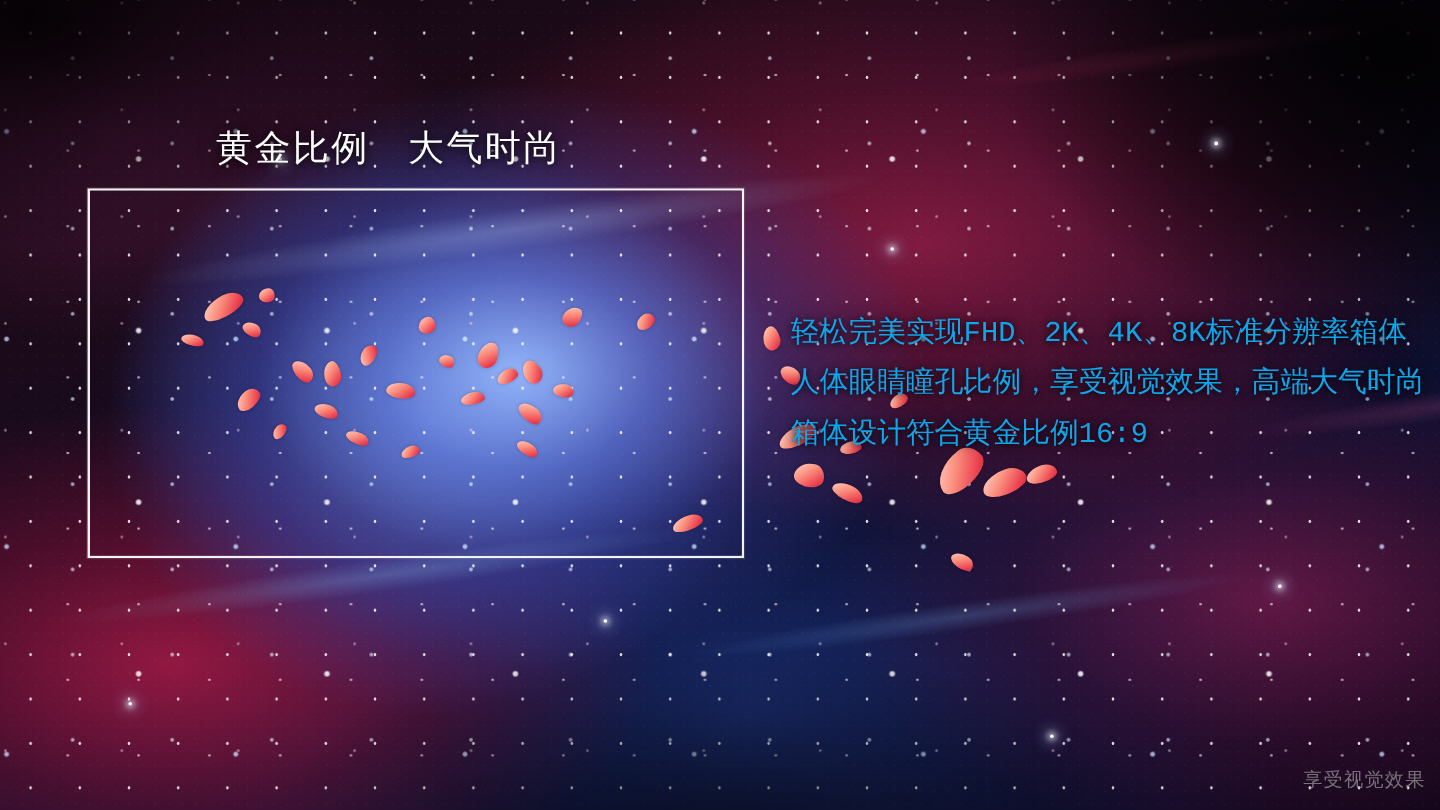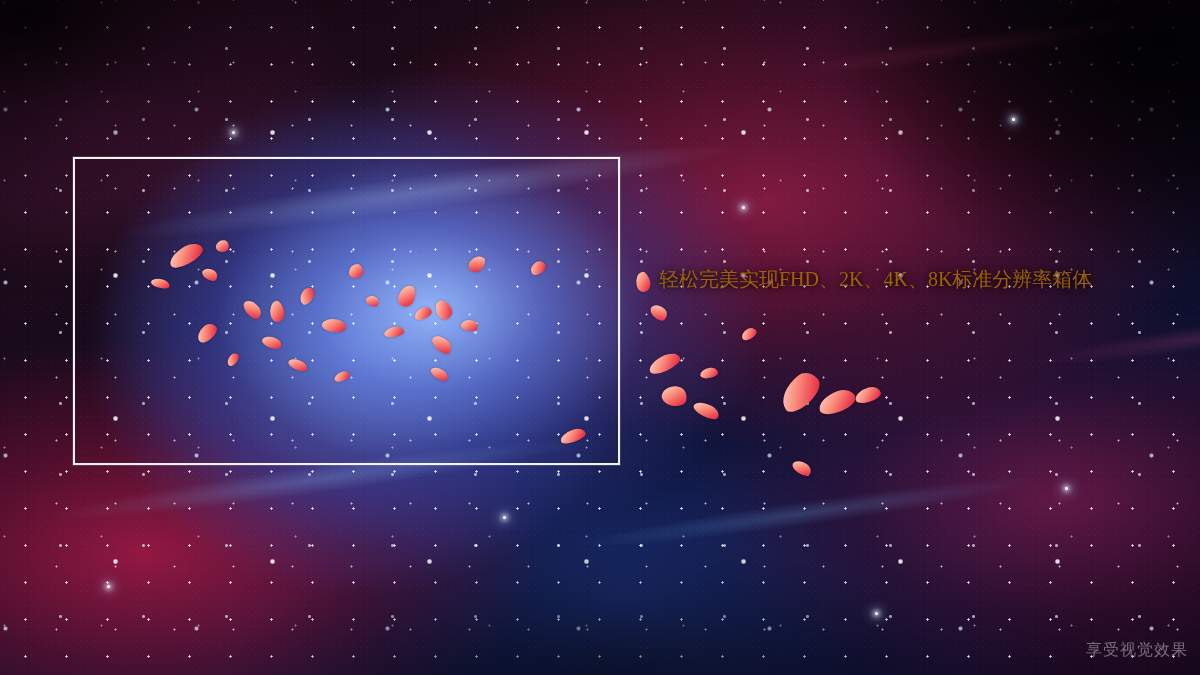--- a/index.html
+++ b/index.html
@@ -89,22 +89,22 @@
          border:2px solid #f2f2f2;box-sizing:border-box;overflow:hidden;
          box-shadow:0 0 0 1px rgba(255,255,255,.12);}
   #frame .inner{position:absolute;left:-75px;top:-159px;width:1200px;height:675px;}
 
   
   #title{position:absolute;left:180px;top:103px;
          font-size:30px;letter-spacing:2px;color:#fff;white-space:pre;
          font-family:"DejaVu Sans","Liberation Sans",sans-serif;
          text-shadow:0 1px 6px rgba(0,0,0,.75),0 0 18px rgba(0,0,0,.5);}
   #body-text{position:absolute;left:659px;top:258px;width:500px;}
-  #body-text .line{font-size:20px;line-height:42px;color:#a16207;white-space:nowrap;
-         font-family:Liberation Serif, serif;
+  #body-text .line{font-size:24px;line-height:42px;color:#0ea5e9;white-space:nowrap;
+         font-family:Liberation Mono, monospace;
          text-shadow:0 1px 5px rgba(0,0,0,.8),0 0 14px rgba(0,0,0,.55);}
   #watermark{position:absolute;right:12px;bottom:14px;font-size:16px;letter-spacing:1px;
          color:rgba(176,176,176,.62);white-space:nowrap;
          font-family:"DejaVu Sans","Liberation Sans",sans-serif;}
 </style>
 </head>
 <body>
 
 <div id="slide">
 
@@ -192,19 +192,22 @@
       <div class="petal" style="left:288px;top:360px;width:20px;height:10px;transform:rotate(26deg);"></div>
       <div class="petal" style="left:334px;top:372px;width:16px;height:9px;transform:rotate(-18deg);"></div>
       <div class="petal" style="left:430px;top:369px;width:19px;height:10px;transform:rotate(36deg);"></div>
       <div class="petal" style="left:226px;top:355px;width:14px;height:9px;transform:rotate(-48deg);"></div>
       <div class="petal" style="left:470px;top:255px;width:14px;height:18px;transform:rotate(40deg);"></div>
       <div class="petal" style="left:530px;top:262px;width:16px;height:12px;transform:rotate(-30deg);"></div>
       <div class="petal" style="left:560px;top:430px;width:26px;height:12px;transform:rotate(-18deg);"></div>
     </div>
   </div>
 
+  <div id="title">黄金比例　大气时尚</div>
 
   <div id="body-text">
     <div class="line">轻松完美实现FHD、2K、4K、8K标准分辨率箱体</div>
+    <div class="line">人体眼睛瞳孔比例，享受视觉效果，高端大气时尚</div>
+    <div class="line">箱体设计符合黄金比例16:9</div>
   </div>
 
   <div id="watermark">享受视觉效果</div>
 </div>
 
 </body></html>

